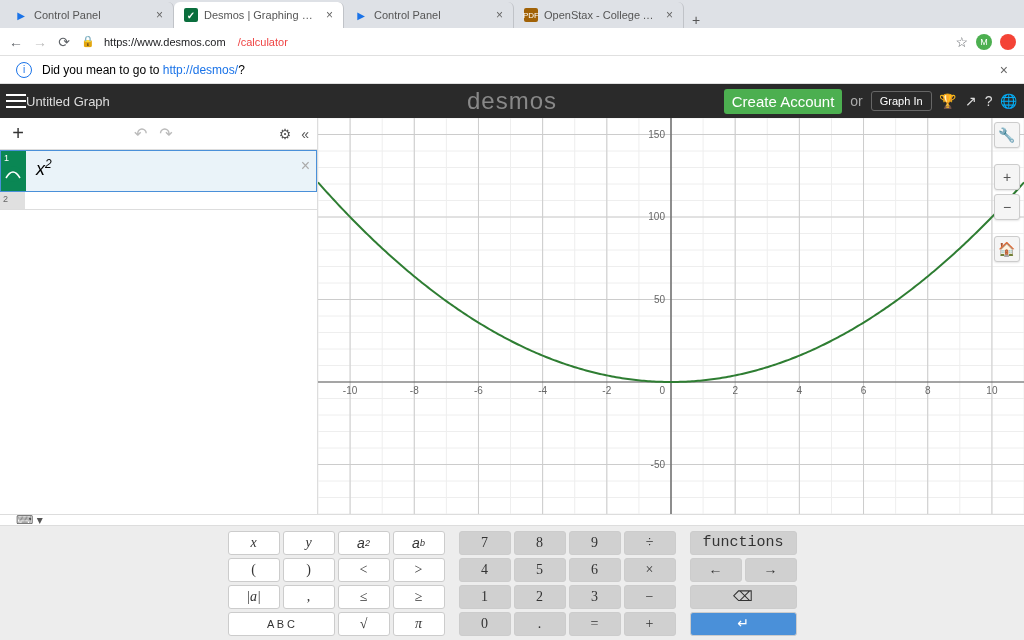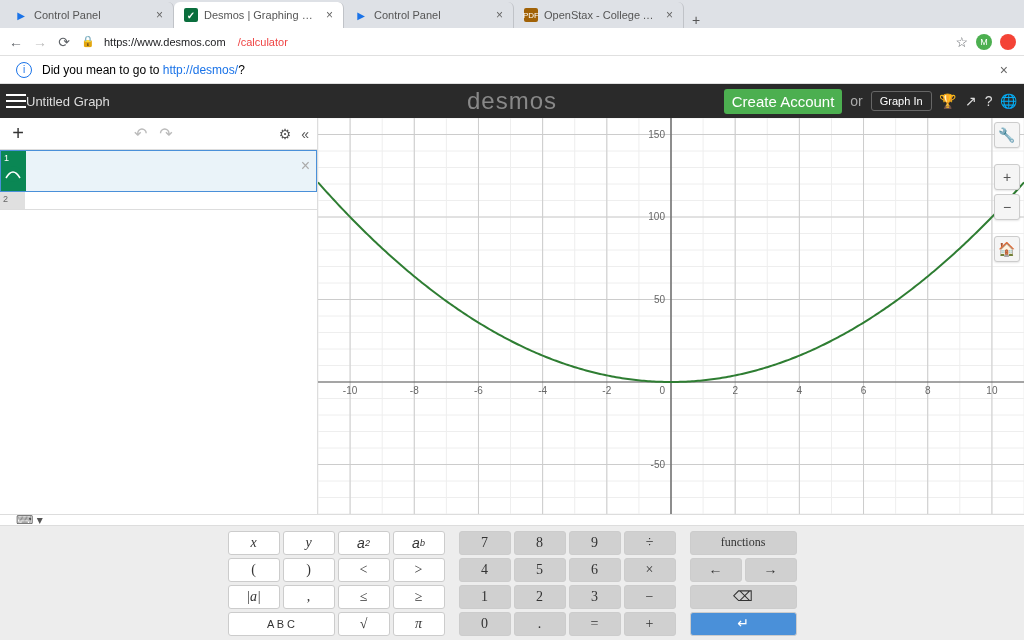--- a/index.html
+++ b/index.html
@@ -166,20 +166,23 @@
       <div class="tb-gear">⚙</div>
       <div class="tb-collapse">«</div>
     </div>
     <div class="expr-row active">
       <div class="expr-num">
         <span>1</span>
         <svg class="expr-badge" viewBox="0 0 18 18">
             <circle cx="9" cy="9" r="8" fill="#0a8754"></circle>
             <path d="M2 13 Q9 1 16 13" stroke="#fff" stroke-width="1.5" fill="none"></path>
           </svg>
+      </div>
+      <div class="expr-content">
+        <span>x</span><sup class="expr-sup">2</sup>
       </div>
       <div class="expr-close">×</div>
     </div>
     <div class="expr-row small">
       <div class="expr-num"><span>2</span></div>
       <div class="expr-content"></div>
     </div>
   </div>
 
   <div class="graph">
@@ -317,19 +320,19 @@
     <div class="key gray">1</div>
     <div class="key gray">2</div>
     <div class="key gray">3</div>
     <div class="key gray">−</div>
     <div class="key gray">0</div>
     <div class="key gray">.</div>
     <div class="key gray">=</div>
     <div class="key gray">+</div>
   </div>
   <div class="key-group kg3">
-    <div class="key gray wide" style="font-family:Liberation Serif, serif;font-size:12px">functions</div>
+    <div class="key gray wide" style="font-family:Liberation Mono, monospace;font-size:15px">functions</div>
     <div class="key gray">←</div>
     <div class="key gray">→</div>
     <div class="key gray wide">⌫</div>
     <div class="key blue wide">↵</div>
   </div>
 </div>
 
 </body></html>

